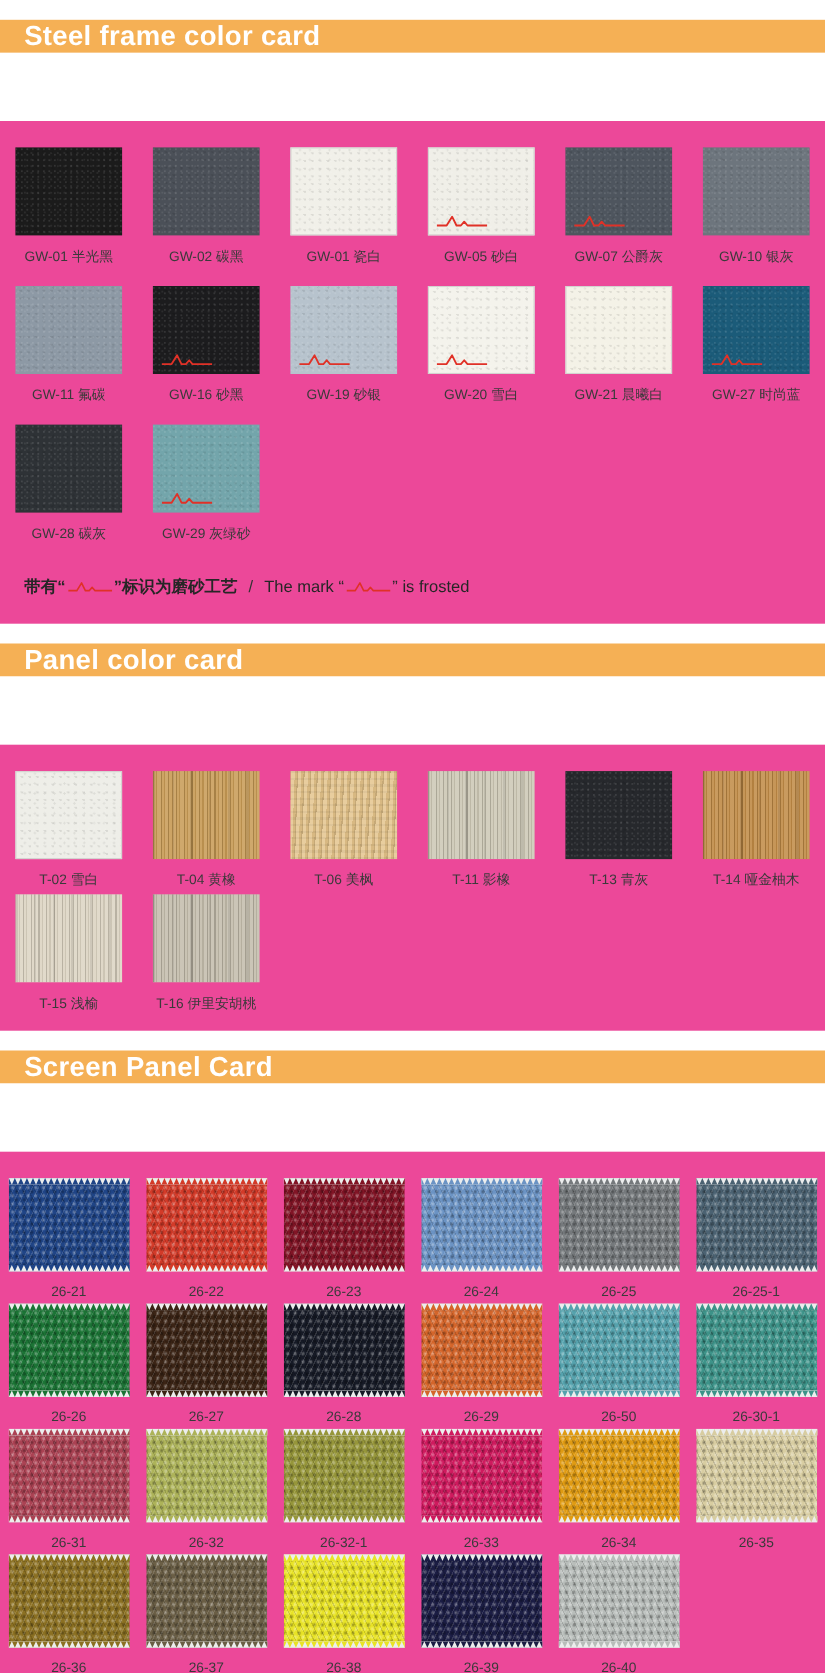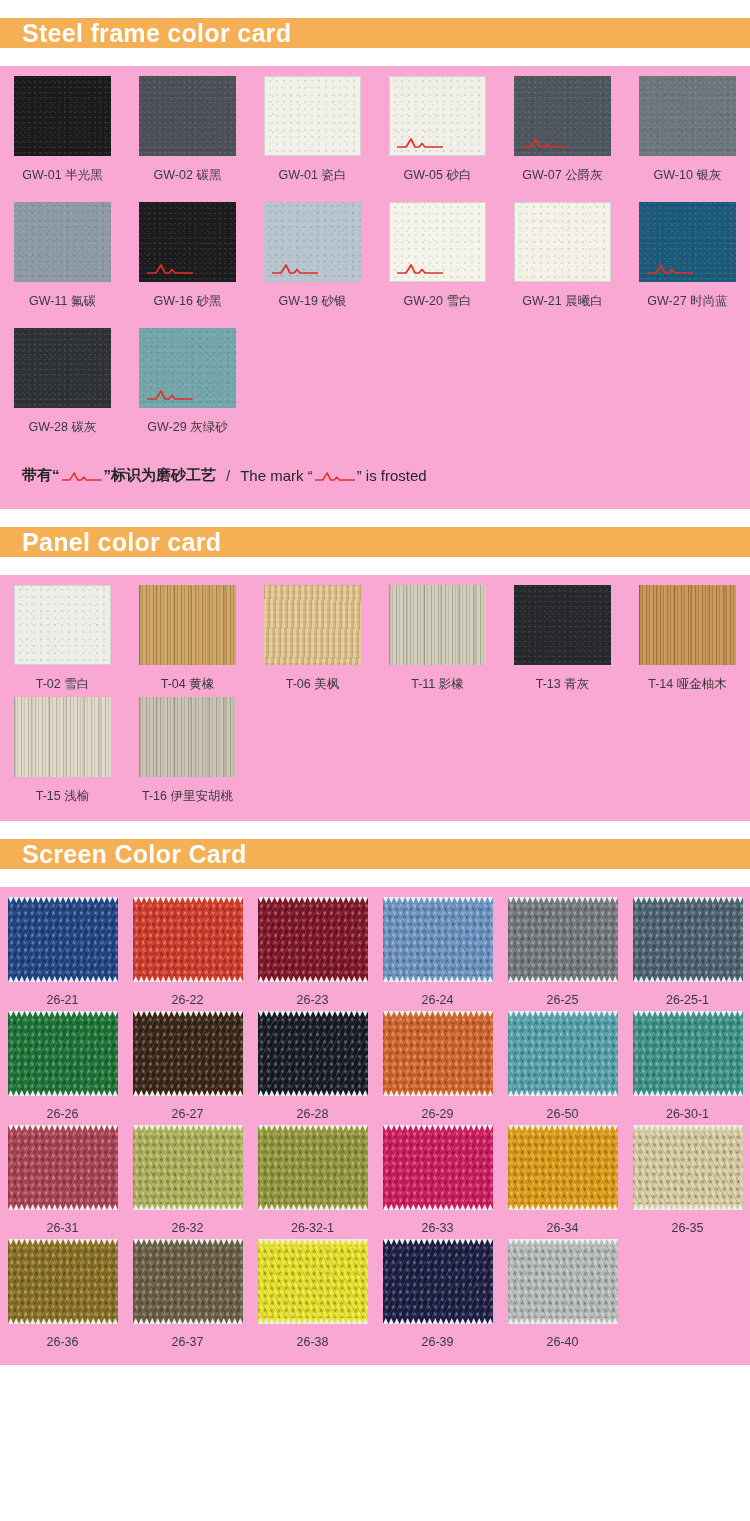--- a/index.html
+++ b/index.html
@@ -23,22 +23,23 @@
     color: #ffffff;
     font-size: 25px;
     font-weight: bold;
     letter-spacing: 0.3px;
     font-family: "Liberation Sans", "DejaVu Sans", sans-serif;
   }
   .header-gap { height: 18px; background: #ffffff; }
 
   
   .panel {
-    background: #f9a8d4;
-    padding: 10px 0 16px 0;
+    background: #ec4899;
+    padding: 24px 0 16px 0;
+    margin-top: 44px;
   }
   .grid {
     display: grid;
     grid-template-columns: repeat(6, 1fr);
     row-gap: 4px;
   }
   .cell {
     display: flex;
     flex-direction: column;
     align-items: center;
@@ -406,21 +407,21 @@
             <div class="sw" style="background:#c3bcab">
               <div class="wood-grain"></div>
             </div>
           </div>
           <div class="label">T-16 伊里安胡桃</div>
         </div>
       </div>
   </div>
 
   <div class="section-header">
-    <span class="title">Screen Color Card</span>
+    <span class="title">Screen Panel Card</span>
   </div>
   <div class="header-gap"></div>
 
   <div class="panel">
     <div class="grid" id="screen-grid">
         <div class="cell">
           <div class="mesh-wrap">
             <div class="mesh" style="background:#1f4486">
               <div class="mesh-inner"></div>
             </div>

